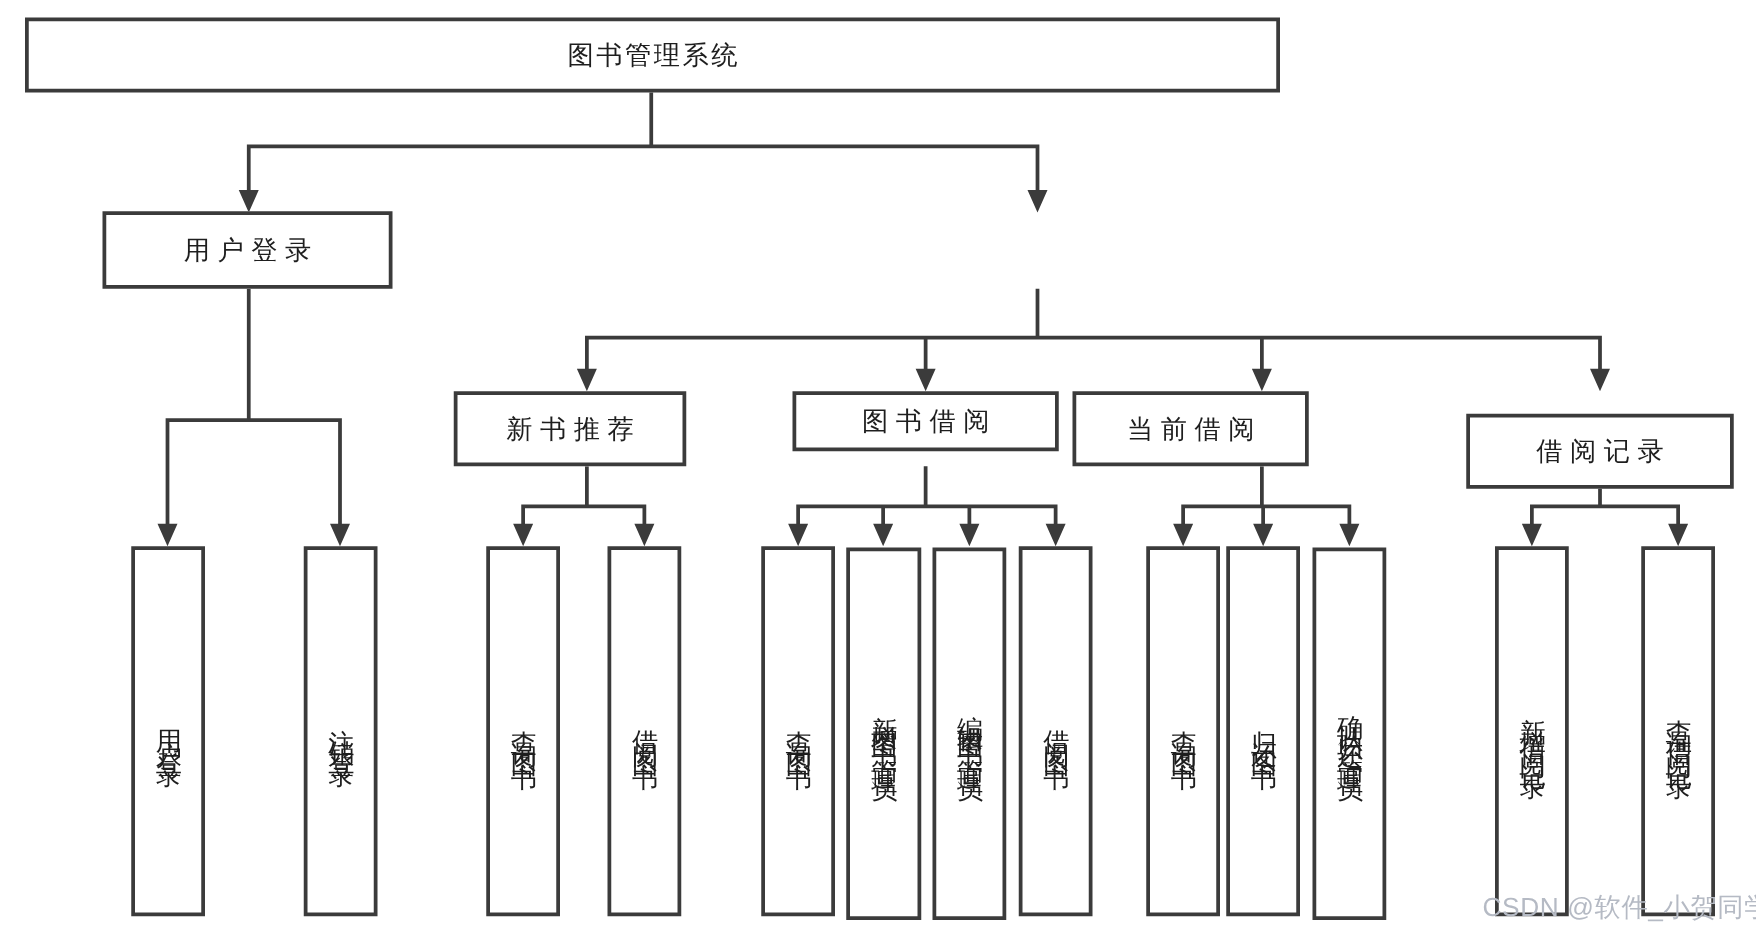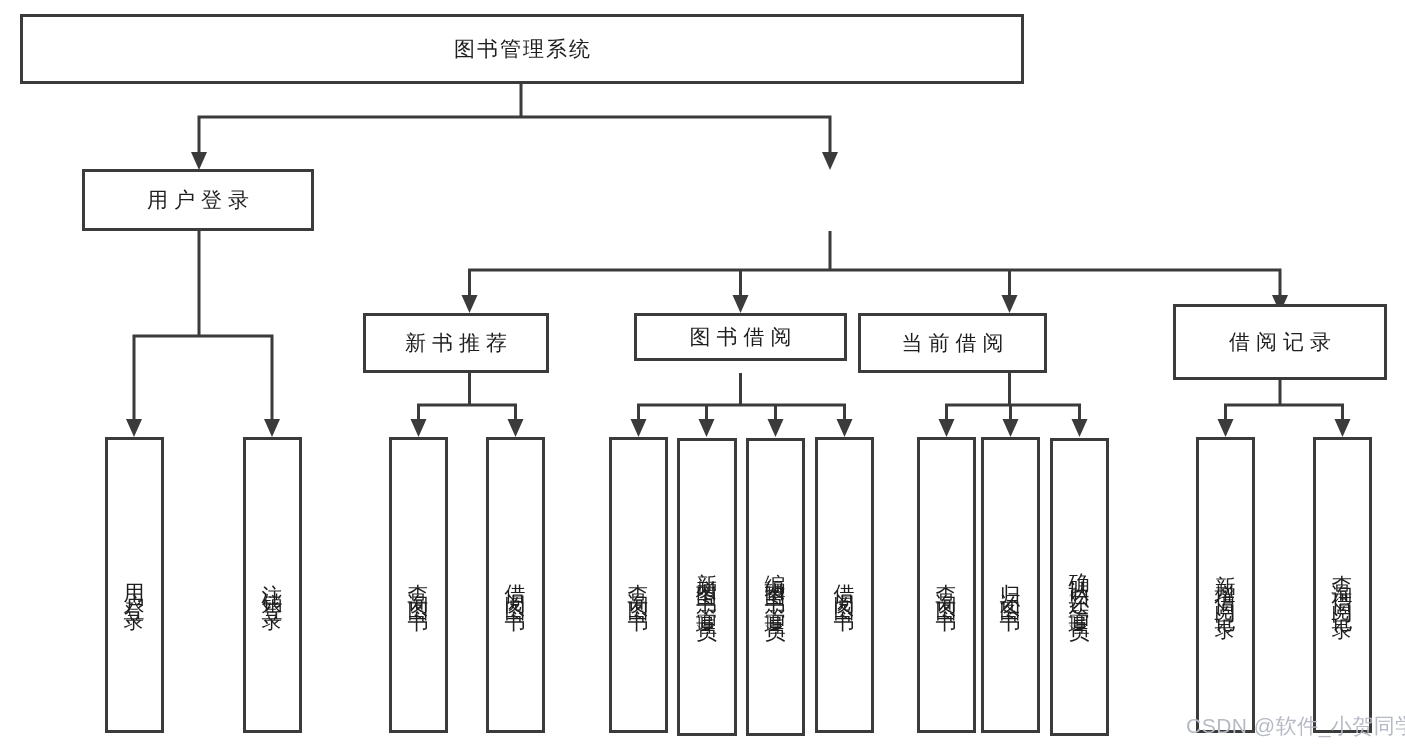--- a/index.html
+++ b/index.html
@@ -111,38 +111,38 @@
       M698.5 419 H714.5 L706.5 437 Z
       M767.5 419 H783.5 L775.5 437 Z
       M836.5 419 H852.5 L844.5 437 Z
       M938.5 419 H954.5 L946.5 437 Z
       M1002.5 419 H1018.5 L1010.5 437 Z
       M1071.5 419 H1087.5 L1079.5 437 Z
       M1217.5 419 H1233.5 L1225.5 437 Z
       M1334.5 419 H1350.5 L1342.5 437 Z"></path>
   </svg>
 
-  <div class="box h root" style="left:20px;top:14px;width:1004px;height:70px">
+  <div class="box h root" style="left:20px;top:14px;width:1004px;height:60px">
     <span>图书管理系统</span>
   </div>
 
   <div class="box h" style="left:82px;top:169px;width:232px;height:62px">
     <span>用户登录</span>
   </div>
 
   <div class="box h" style="left:363px;top:313px;width:186px;height:60px">
     <span>新书推荐</span>
   </div>
   <div class="box h" style="left:634px;top:313px;width:213px;height:48px">
     <span>图书借阅</span>
   </div>
   <div class="box h" style="left:858px;top:313px;width:189px;height:60px">
     <span>当前借阅</span>
   </div>
-  <div class="box h" style="left:1173px;top:304px;width:214px;height:76px">
+  <div class="box h" style="left:1173px;top:331px;width:214px;height:60px">
     <span>借阅记录</span>
   </div>
 
   <div class="box v" style="left:105px;top:437px;width:59px;height:296px">
     <span>用户登录</span>
   </div>
   <div class="box v" style="left:243px;top:437px;width:59px;height:296px">
     <span>注销登录</span>
   </div>
 

